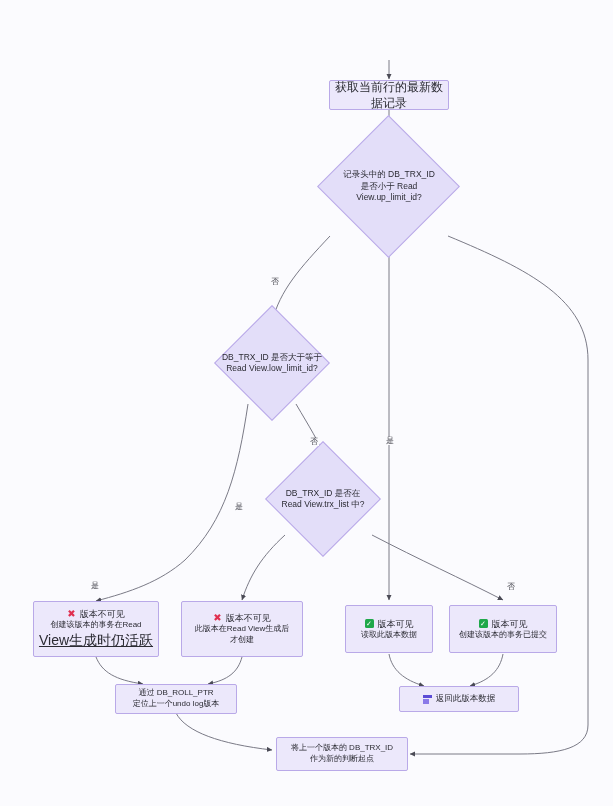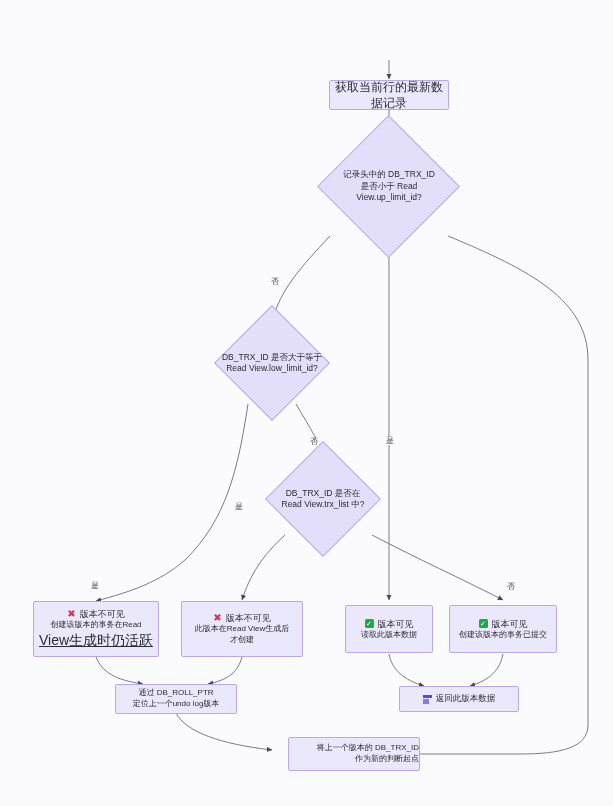--- a/index.html
+++ b/index.html
@@ -231,21 +231,21 @@
     <span class="node-label" style="font-size:8px;">定位上一个undo log版本</span>
   </div>
 
   <div class="node rect" style="left:399px; top:686px; width:120px; height:26px;">
     <div class="badge-row">
       <span class="ret-icon"></span>
       <span style="font-size:8.5px;">返回此版本数据</span>
     </div>
   </div>
 
-  <div class="node rect" style="left:288px; top:737px; width:132px; height:34px;align-items:flex-end;">
+  <div class="node rect" style="left:276px; top:737px; width:132px; height:34px;">
     <span class="node-label" style="font-size:8px;">将上一个版本的 DB_TRX_ID</span>
     <span class="node-label" style="font-size:8px;">作为新的判断起点</span>
   </div>
 
   <span class="edge-label" style="left:270px; top:278px;">否</span>
   <span class="edge-label" style="left:385px; top:437px;">是</span>
   <span class="edge-label" style="left:234px; top:503px;">是</span>
   <span class="edge-label" style="left:309px; top:438px;">否</span>
   <span class="edge-label" style="left:90px; top:582px;">是</span>
   <span class="edge-label" style="left:506px; top:583px;">否</span>

